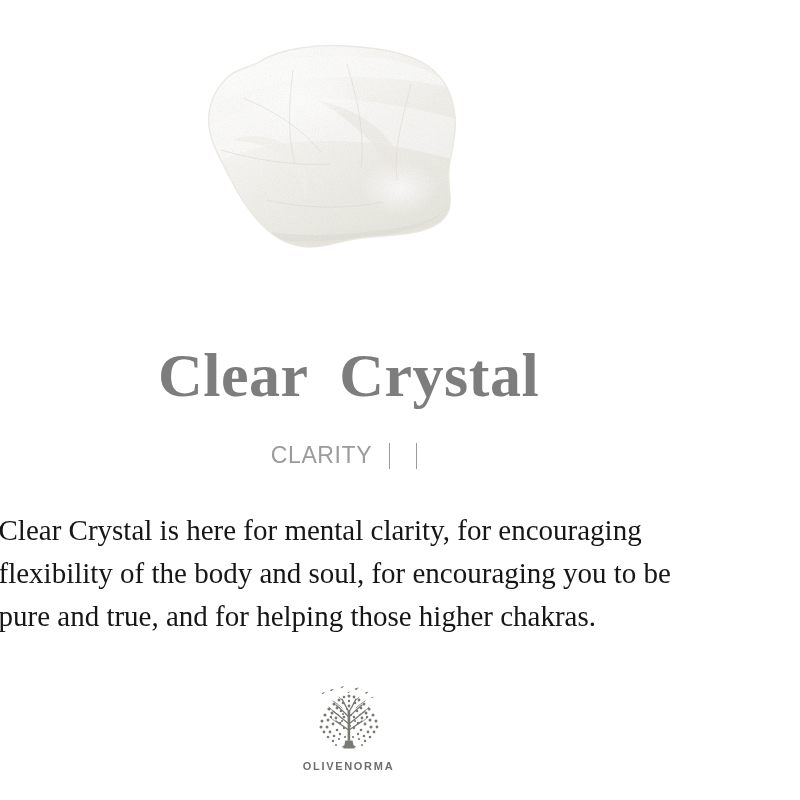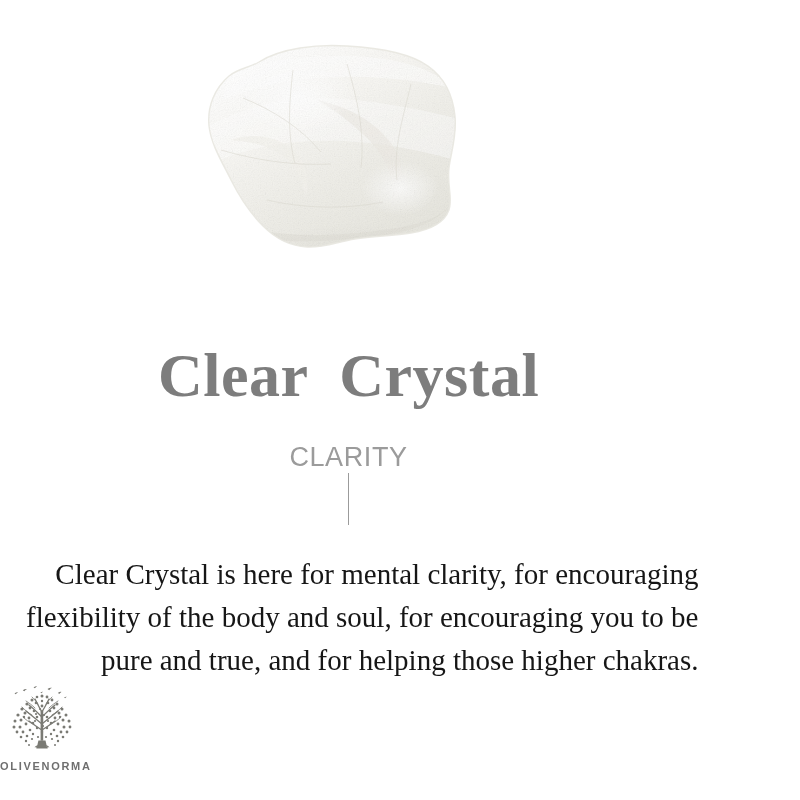--- a/index.html
+++ b/index.html
@@ -60,65 +60,64 @@
     top: 44px;
   }
 
   
   .subtitle {
     margin: 0;
     padding: 0;
     position: relative;
     top: 80px;
     font-family: "Liberation Sans", sans-serif;
-    font-size: 27px;
+    font-size: 23px;
     font-weight: 300;
     color: #9b9b9b;
     letter-spacing: 0.6px;
     text-align: center;
     white-space: nowrap;
     display: flex;
     align-items: center;
     justify-content: center;
-    flex-direction: column;
   }
   .subtitle .kw { display: inline-block; }
   .sep {
     display: inline-block;
     width: 1px;
     height: 26px;
     background: #9b9b9b;
     vertical-align: middle;
   }
   .sep-gap-wide { width: 17px; display: inline-block; }
   .sep-gap-narrow { width: 9px; display: inline-block; }
 
   
   .desc {
-    margin: 0;
+    margin: 12px;
     padding: 0;
     position: relative;
     top: 108px;
     width: 700px;
     font-family: "Liberation Serif", "DejaVu Serif", serif;
     font-size: 29px;
     line-height: 43px;
     color: #161616;
-    text-align: right;
+    text-align: left;
   }
 
   
   .logo {
     position: absolute;
     left: 0;
     right: 0;
     top: 684px;
     display: flex;
     flex-direction: column;
-    align-items: flex-start;
+    align-items: center;
   }
   .logo-mark {
     width: 84px;
     height: 74px;
     display: block;
   }
   .logo-word {
     margin-top: 2px;
     font-family: "Liberation Sans", sans-serif;
     font-size: 11px;

